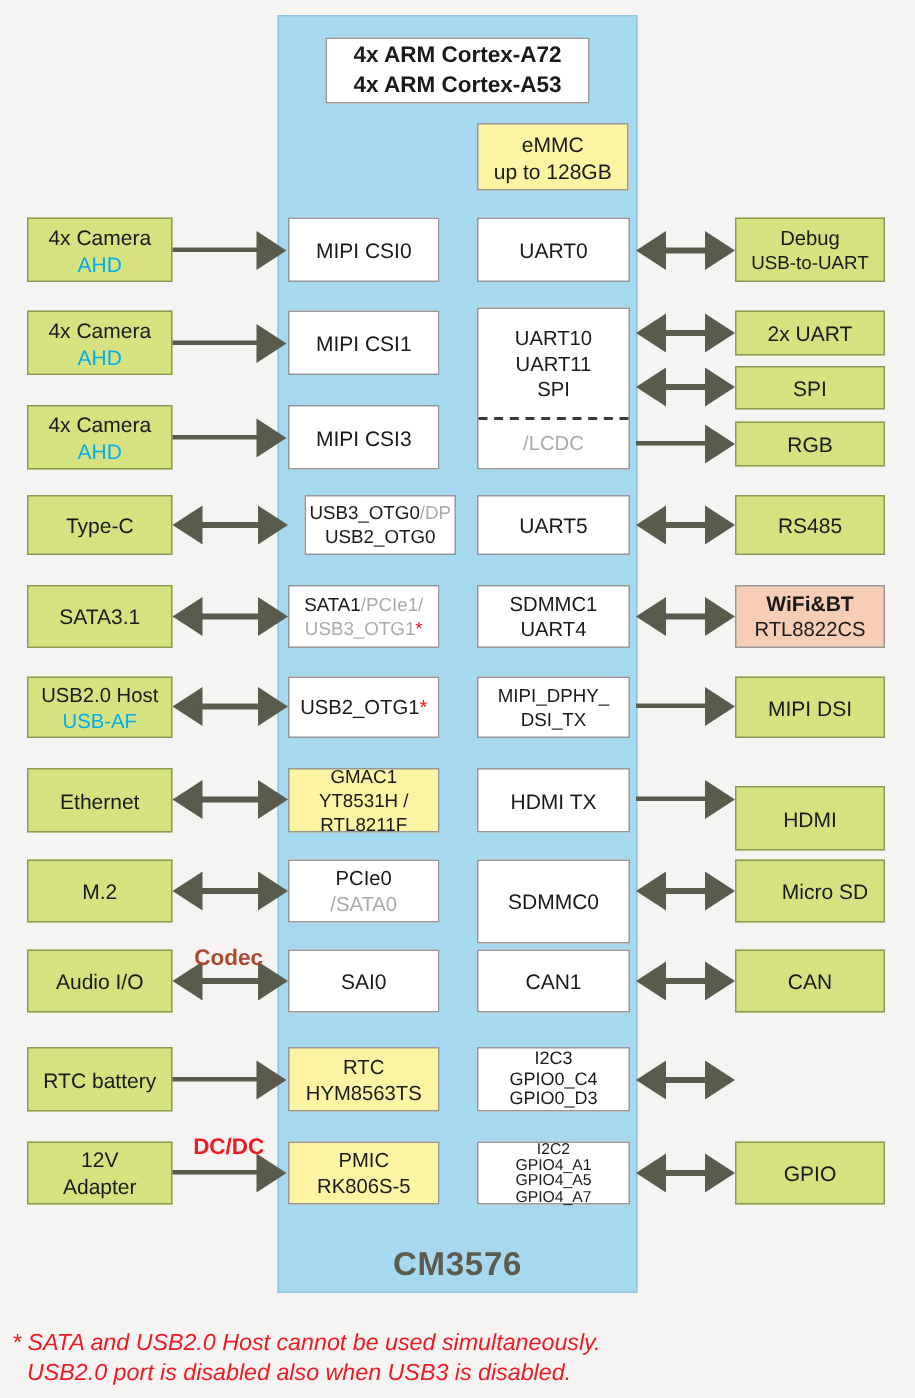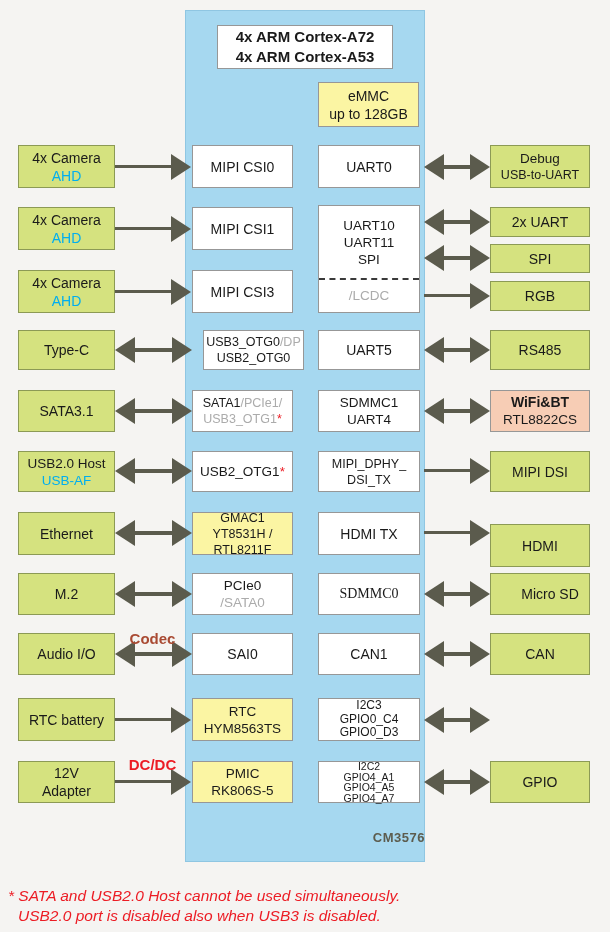--- a/index.html
+++ b/index.html
@@ -39,22 +39,22 @@
   .b{font-weight:bold;}
   .fs12{font-size:12.5px;line-height:16px;}
   .fs13{font-size:13.5px;line-height:17px;}
   .fs11{font-size:12px;line-height:13.5px;}
   .fs10{font-size:10.5px;line-height:10.5px;}
   .cpu{font-weight:bold;font-size:15px;line-height:20px;}
   .tall{justify-content:flex-start;padding:0;}
   .tall .upper{height:72px;width:100%;display:flex;flex-direction:column;justify-content:center;align-items:center;}
   .tall .lower{height:33px;width:100%;display:flex;justify-content:center;align-items:center;border-top:2px dashed #3a3a3a;box-sizing:border-box;}
   .chipname{
-    position:absolute;left:185px;top:830px;width:240px;text-align:right;
-    font-weight:bold;font-size:13px;color:#5C5C4E;letter-spacing:0.5px;
+    position:absolute;left:185px;top:830px;width:240px;text-align:center;
+    font-weight:bold;font-size:22px;color:#5C5C4E;letter-spacing:0.5px;
   }
   .flabel{position:absolute;width:79px;text-align:center;font-weight:bold;font-size:15px;}
   .codec{color:var(--brick);}
   .dcdc{color:var(--red);}
   .footnote{
     position:absolute;left:8px;top:886px;
     font-style:italic;color:var(--red);font-size:15.5px;line-height:20px;
   }
   .footnote .l2{padding-left:10px;}
   
@@ -184,21 +184,21 @@
     <span>SDMMC1</span>
     <span>UART4</span>
   </div>
   <div class="box fs12" style="left:318px;top:451px;width:102px;height:41px;">
     <span>MIPI_DPHY_</span>
     <span>DSI_TX</span>
   </div>
   <div class="box" style="left:318px;top:512px;width:102px;height:43px;">
     <span>HDMI TX</span>
   </div>
-  <div class="box" style="left:318px;top:573px;width:102px;height:42px;font-family:Liberation Serif, serif;">
+  <div class="box" style="left:318px;top:573px;width:102px;height:56px;">
     <span>SDMMC0</span>
   </div>
   <div class="box" style="left:318px;top:633px;width:102px;height:42px;">
     <span>CAN1</span>
   </div>
   <div class="box fs11" style="left:318px;top:698px;width:102px;height:43px;">
     <span>I2C3</span>
     <span>GPIO0_C4</span>
     <span>GPIO0_D3</span>
   </div>

